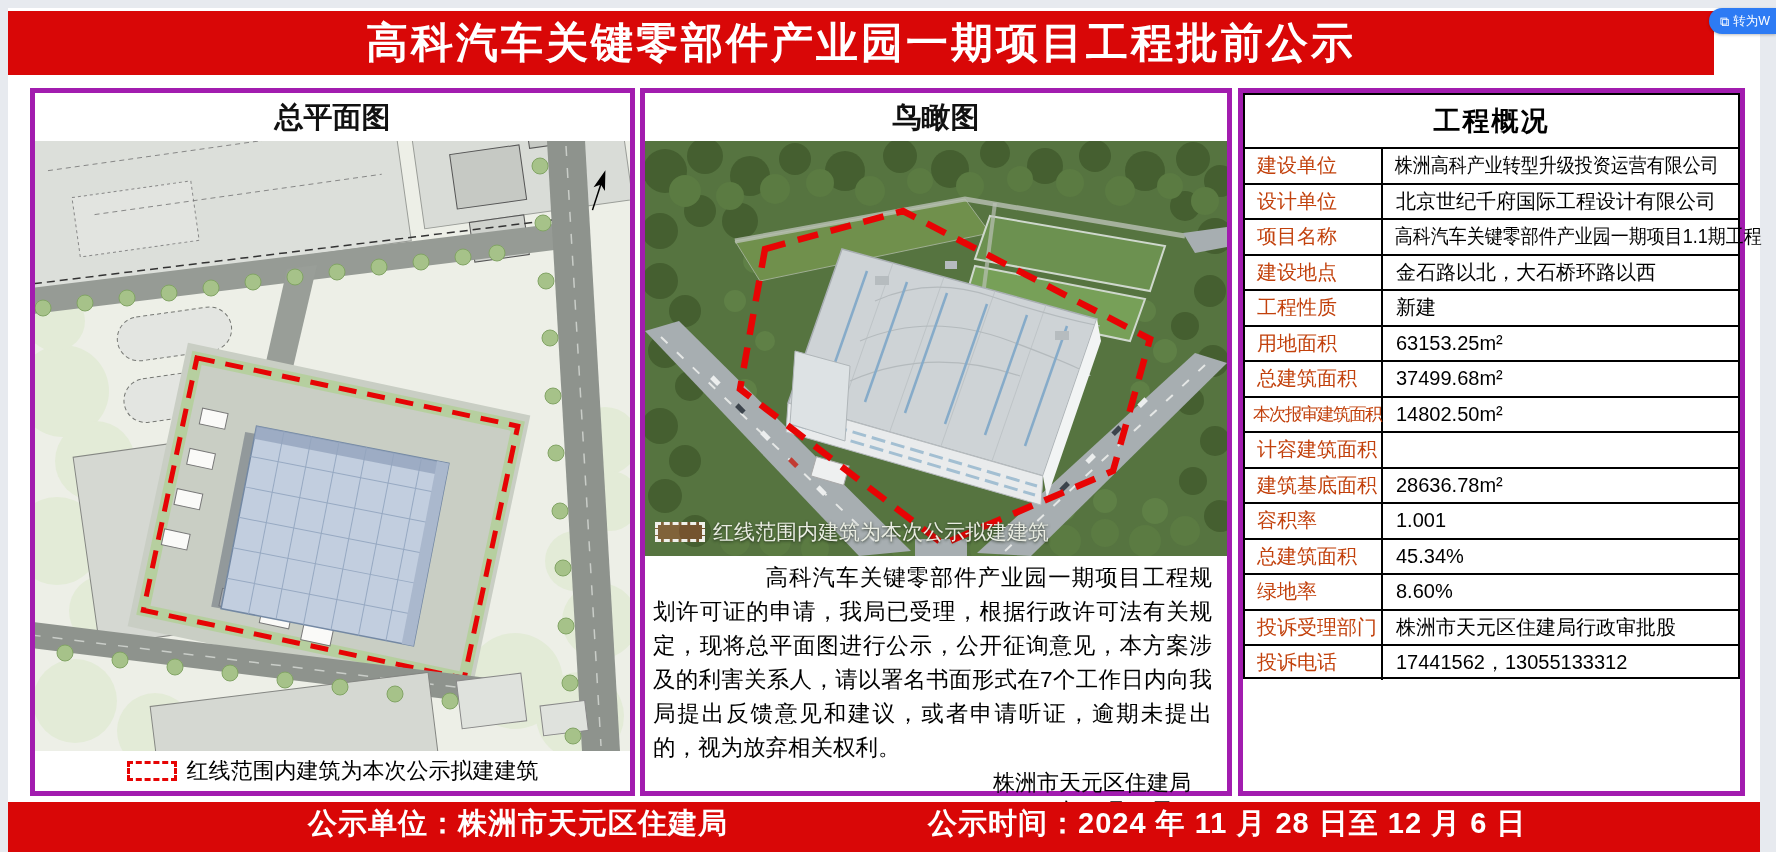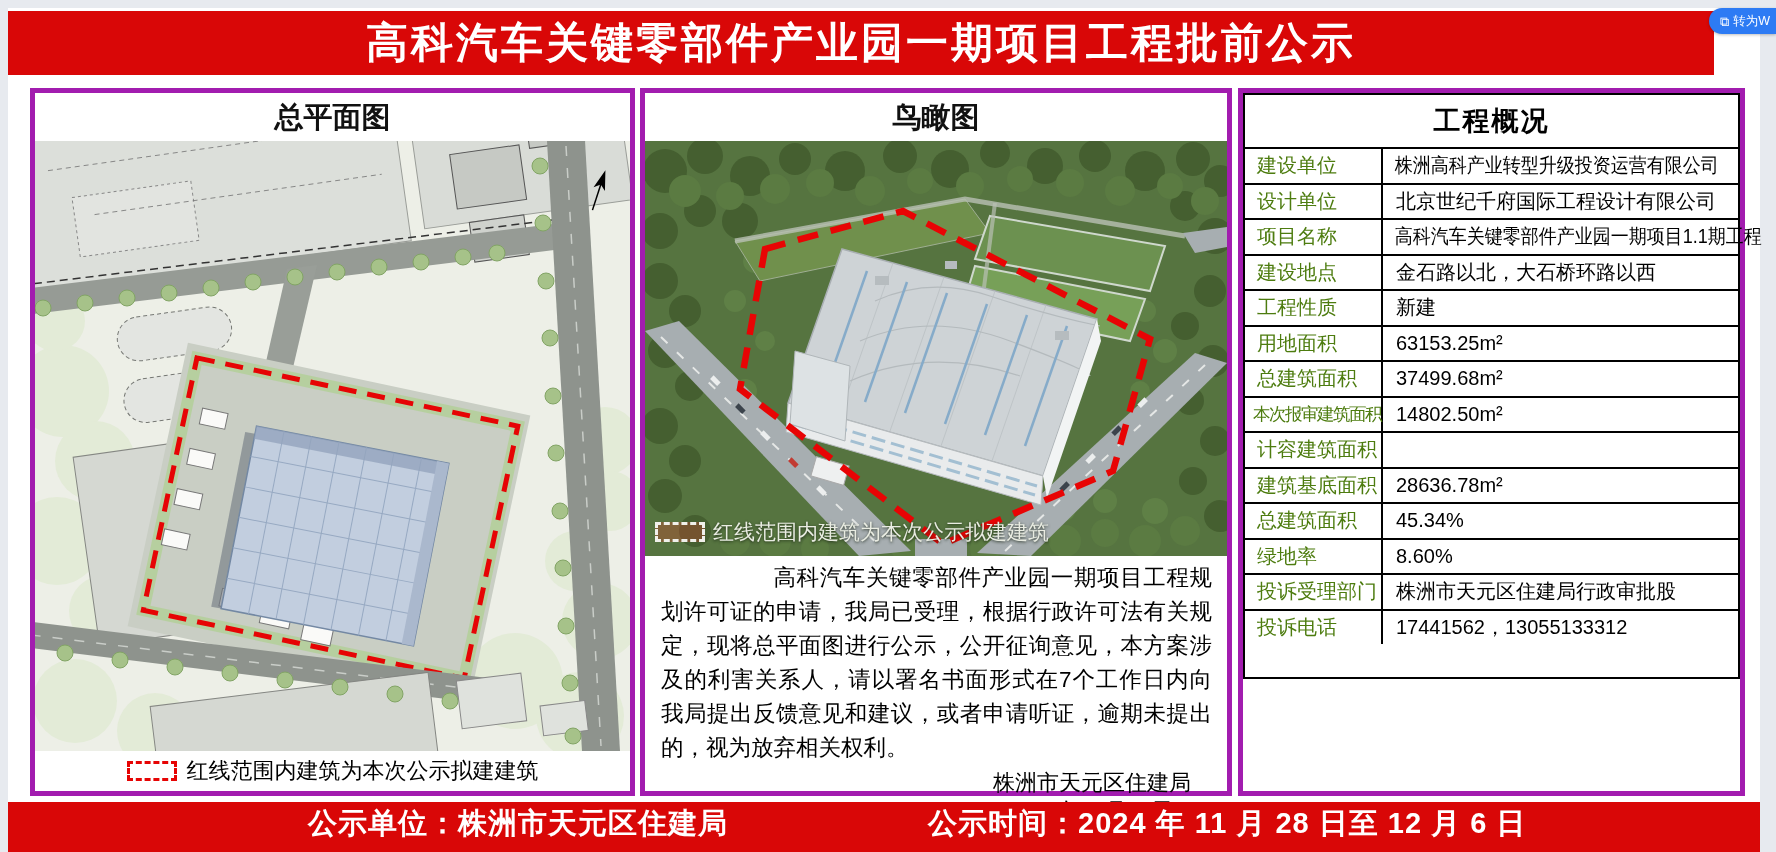--- a/index.html
+++ b/index.html
@@ -33,32 +33,32 @@
   
   .legend{height:40px;display:flex;align-items:center;justify-content:center;gap:10px;
           font-size:22px;color:#000;font-weight:500;}
   .lbox{width:50px;height:20px;box-sizing:border-box;border:3px dashed #e60404;background:#fff;flex:none;}
   .alegend{position:absolute;left:10px;bottom:10px;display:flex;align-items:center;gap:8px;
            font-size:21px;color:#e9ece2;font-weight:500;white-space:nowrap;
            text-shadow:0 1px 3px rgba(20,30,15,.85);}
   .alegend .lbox{border-color:#f0f0ea;background:rgba(225,60,45,.30);}
 
   
-  .notice{padding:5px 15px 0 16px;font-size:22.5px;line-height:34px;text-align:justify;
+  .notice{padding:5px 15px 0 8px;font-size:22.5px;line-height:34px;text-align:justify;
           text-indent:5em;color:#000;font-weight:500;}
   .sig{margin:4px 36px 0 auto;width:max-content;text-align:center;font-size:22px;
        line-height:28px;font-weight:500;color:#000;}
 
   
   .tableframe{margin:0;border:2px solid #000;height:586px;box-sizing:border-box;background:#fff;}
   .ttitle{height:52px;display:flex;align-items:center;justify-content:center;
           font-size:27px;font-weight:600;letter-spacing:2px;color:#000;}
   .trow{display:grid;grid-template-columns:138px 1fr;height:35.5px;box-sizing:border-box;
         border-top:2px solid #000;}
-  .tl{display:flex;align-items:center;padding-left:12px;font-size:20px;color:#4d7c0f;
+  .tl{display:flex;align-items:center;padding-left:12px;font-size:20px;color:#c2410c;
       border-right:2px solid #000;white-space:nowrap;font-weight:500;}
   .tl.small{font-size:17.5px;letter-spacing:-1.5px;padding-left:8px;}
   .tv{display:flex;align-items:center;padding-left:13px;font-size:20px;color:#000;white-space:nowrap;}
   .tv.vs{transform:scaleX(.9);transform-origin:left center;}
 
   
   .footer{position:absolute;left:0;top:794px;width:1752px;height:56px;background:#d90707;}
   .footer span{position:absolute;top:0;line-height:42px;color:#fff;font-size:29px;
                font-weight:700;letter-spacing:1px;white-space:nowrap;}
   .footer .f1{left:300px;}
@@ -404,20 +404,24 @@
           <div class="tv">14802.50m²</div>
         </div>
         <div class="trow">
           <div class="tl">计容建筑面积</div>
         </div>
         <div class="trow">
           <div class="tl">建筑基底面积</div>
           <div class="tv">28636.78m²</div>
         </div>
         <div class="trow">
+          <div class="tl">容积率</div>
+          <div class="tv">1.001</div>
+        </div>
+        <div class="trow">
           <div class="tl">总建筑面积</div>
           <div class="tv">45.34%</div>
         </div>
         <div class="trow">
           <div class="tl">绿地率</div>
           <div class="tv">8.60%</div>
         </div>
         <div class="trow">
           <div class="tl">投诉受理部门</div>
           <div class="tv">株洲市天元区住建局行政审批股</div>

